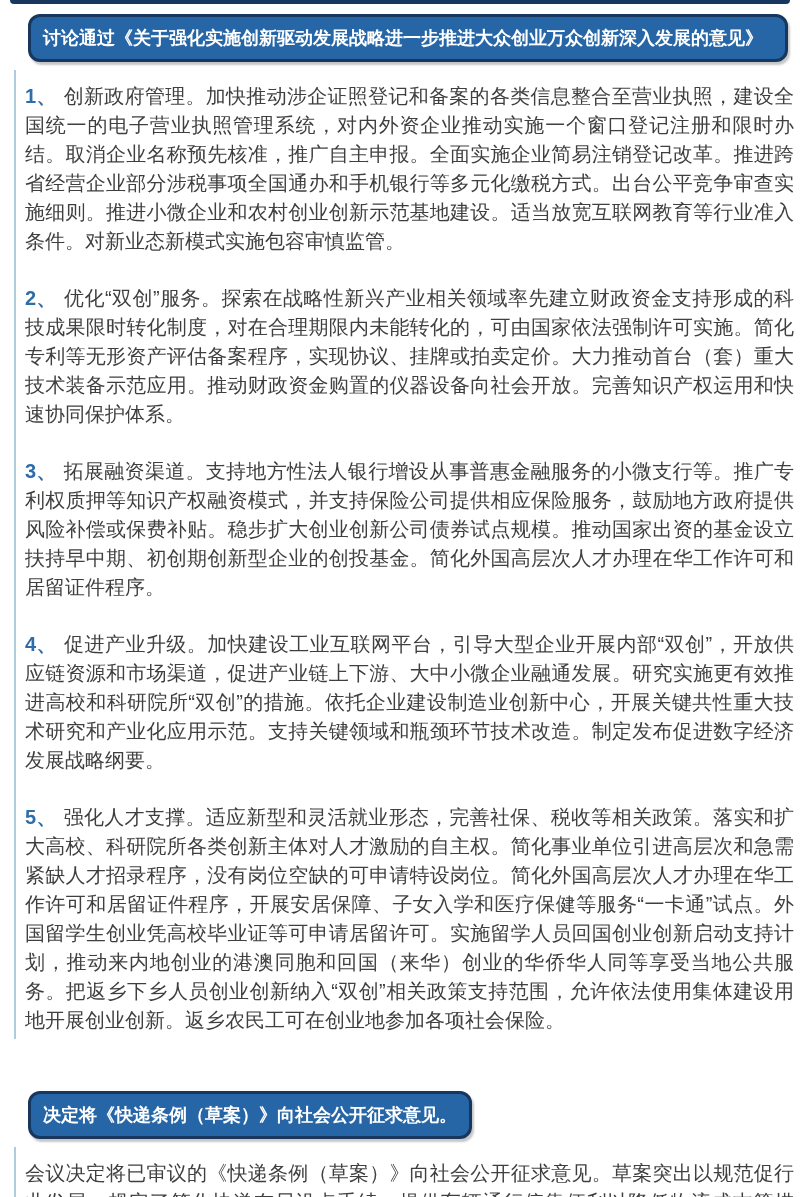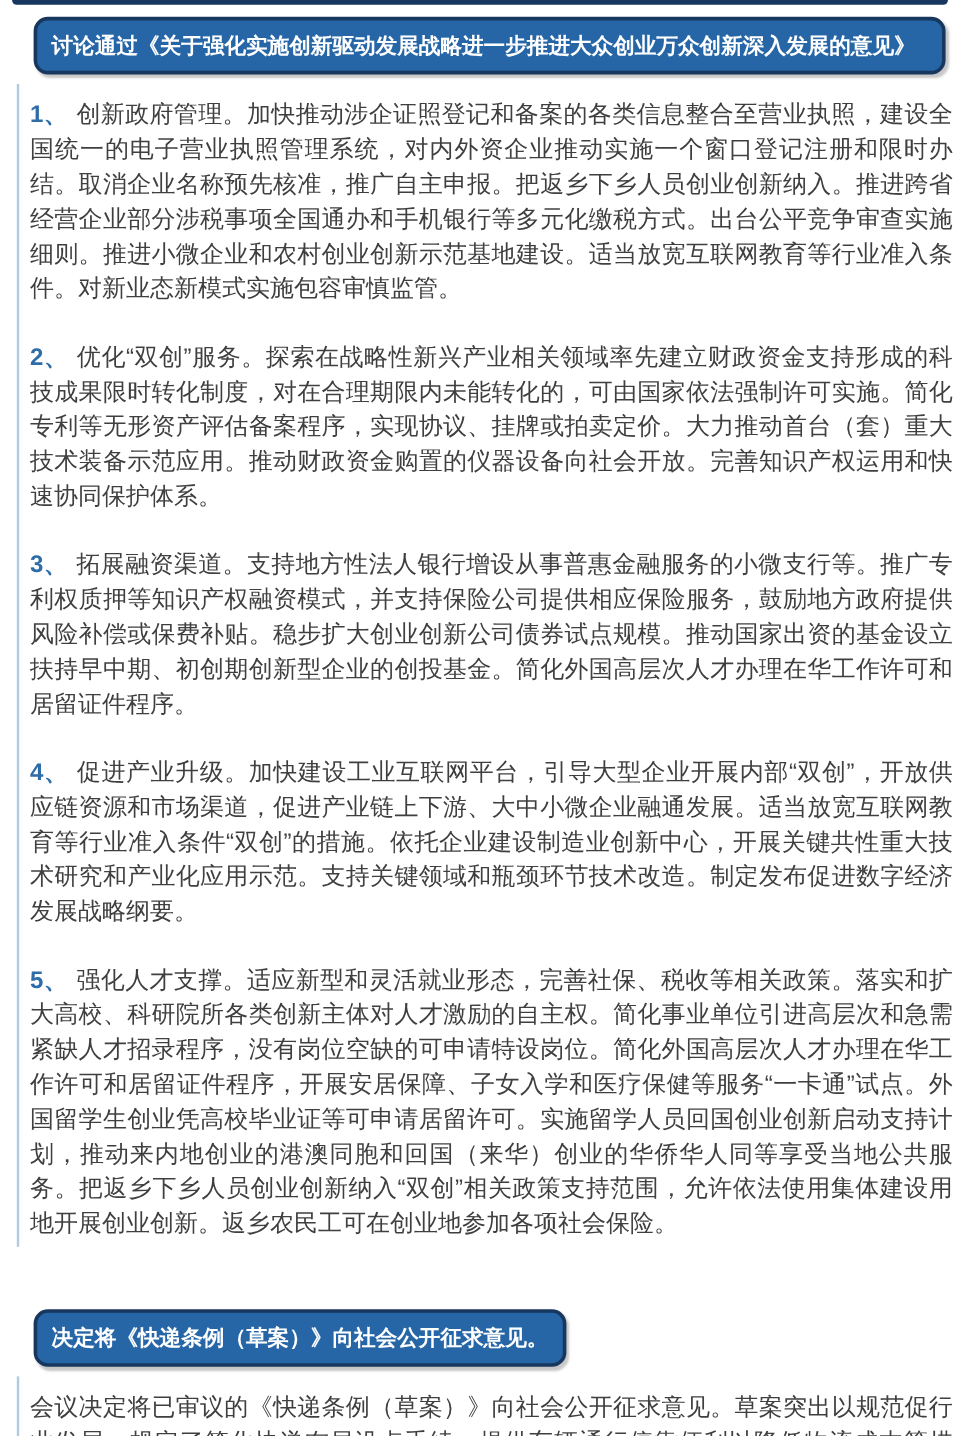--- a/index.html
+++ b/index.html
@@ -78,24 +78,24 @@
 <div class="page">
 
   <div class="top-strip"></div>
 
   <div class="section section-1">
     <div class="header-row">
       <div class="accent-bar"></div>
       <div class="header-pill">讨论通过《关于强化实施创新驱动发展战略进一步推进大众创业万众创新深入发展的意见》</div>
     </div>
     <div class="content-box">
-      <p class="para"><span class="num">1、</span><span>创新政府管理。加快推动涉企证照登记和备案的各类信息整合至营业执照，建设全国统一的电子营业执照管理系统，对内外资企业推动实施一个窗口登记注册和限时办结。取消企业名称预先核准，推广自主申报。把返乡下乡人员创业创新纳入。推进跨省经营企业部分涉税事项全国通办和手机银行等多元化缴税方式。出台公平竞争审查实施细则。推进小微企业和农村创业创新示范基地建设。适当放宽互联网教育等行业准入条件。对新业态新模式实施包容审慎监管。</span></p>
+      <p class="para"><span class="num">1、</span><span>创新政府管理。加快推动涉企证照登记和备案的各类信息整合至营业执照，建设全国统一的电子营业执照管理系统，对内外资企业推动实施一个窗口登记注册和限时办结。取消企业名称预先核准，推广自主申报。全面实施企业简易注销登记改革。推进跨省经营企业部分涉税事项全国通办和手机银行等多元化缴税方式。出台公平竞争审查实施细则。推进小微企业和农村创业创新示范基地建设。适当放宽互联网教育等行业准入条件。对新业态新模式实施包容审慎监管。</span></p>
       <p class="para"><span class="num">2、</span><span>优化“双创”服务。探索在战略性新兴产业相关领域率先建立财政资金支持形成的科技成果限时转化制度，对在合理期限内未能转化的，可由国家依法强制许可实施。简化专利等无形资产评估备案程序，实现协议、挂牌或拍卖定价。大力推动首台（套）重大技术装备示范应用。推动财政资金购置的仪器设备向社会开放。完善知识产权运用和快速协同保护体系。</span></p>
       <p class="para"><span class="num">3、</span><span>拓展融资渠道。支持地方性法人银行增设从事普惠金融服务的小微支行等。推广专利权质押等知识产权融资模式，并支持保险公司提供相应保险服务，鼓励地方政府提供风险补偿或保费补贴。稳步扩大创业创新公司债券试点规模。推动国家出资的基金设立扶持早中期、初创期创新型企业的创投基金。简化外国高层次人才办理在华工作许可和居留证件程序。</span></p>
-      <p class="para"><span class="num">4、</span><span>促进产业升级。加快建设工业互联网平台，引导大型企业开展内部“双创”，开放供应链资源和市场渠道，促进产业链上下游、大中小微企业融通发展。适当放宽互联网教育等行业准入条件“双创”的措施。依托企业建设制造业创新中心，开展关键共性重大技术研究和产业化应用示范。支持关键领域和瓶颈环节技术改造。制定发布促进数字经济发展战略纲要。</span></p>
+      <p class="para"><span class="num">4、</span><span>促进产业升级。加快建设工业互联网平台，引导大型企业开展内部“双创”，开放供应链资源和市场渠道，促进产业链上下游、大中小微企业融通发展。研究实施更有效推进高校和科研院所“双创”的措施。依托企业建设制造业创新中心，开展关键共性重大技术研究和产业化应用示范。支持关键领域和瓶颈环节技术改造。制定发布促进数字经济发展战略纲要。</span></p>
       <p class="para"><span class="num">5、</span><span>强化人才支撑。适应新型和灵活就业形态，完善社保、税收等相关政策。落实和扩大高校、科研院所各类创新主体对人才激励的自主权。简化事业单位引进高层次和急需紧缺人才招录程序，没有岗位空缺的可申请特设岗位。简化外国高层次人才办理在华工作许可和居留证件程序，开展安居保障、子女入学和医疗保健等服务“一卡通”试点。外国留学生创业凭高校毕业证等可申请居留许可。实施留学人员回国创业创新启动支持计划，推动来内地创业的港澳同胞和回国（来华）创业的华侨华人同等享受当地公共服务。把返乡下乡人员创业创新纳入“双创”相关政策支持范围，允许依法使用集体建设用地开展创业创新。返乡农民工可在创业地参加各项社会保险。</span></p>
     </div>
   </div>
 
   <div class="section section-2">
     <div class="header-row">
       <div class="accent-bar"></div>
       <div class="header-pill">决定将《快递条例（草案）》向社会公开征求意见。</div>
     </div>
     <div class="content-box">

